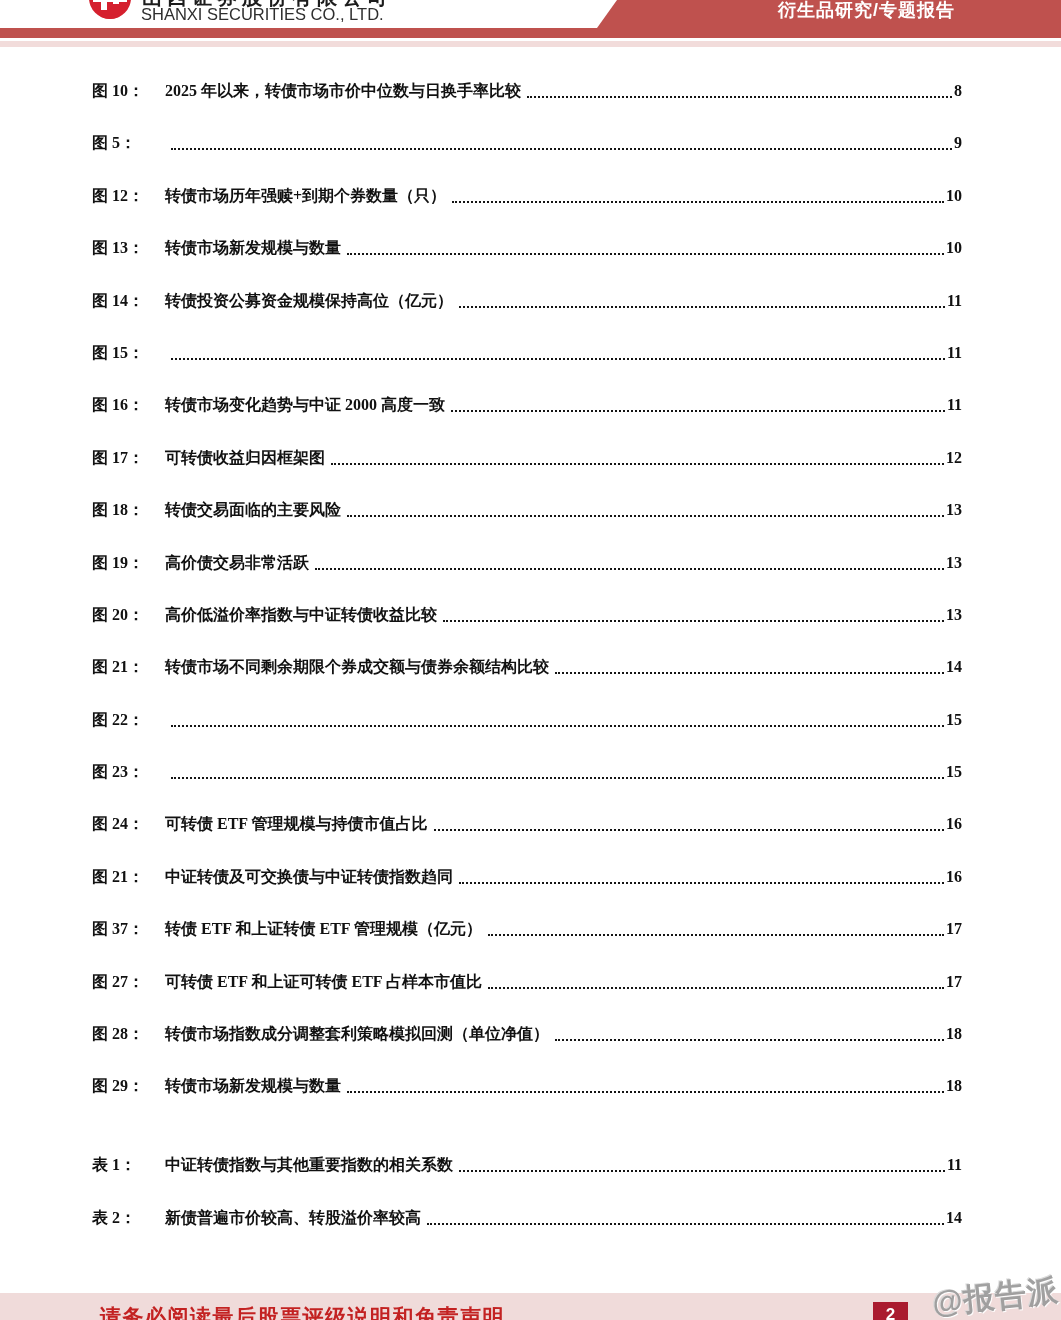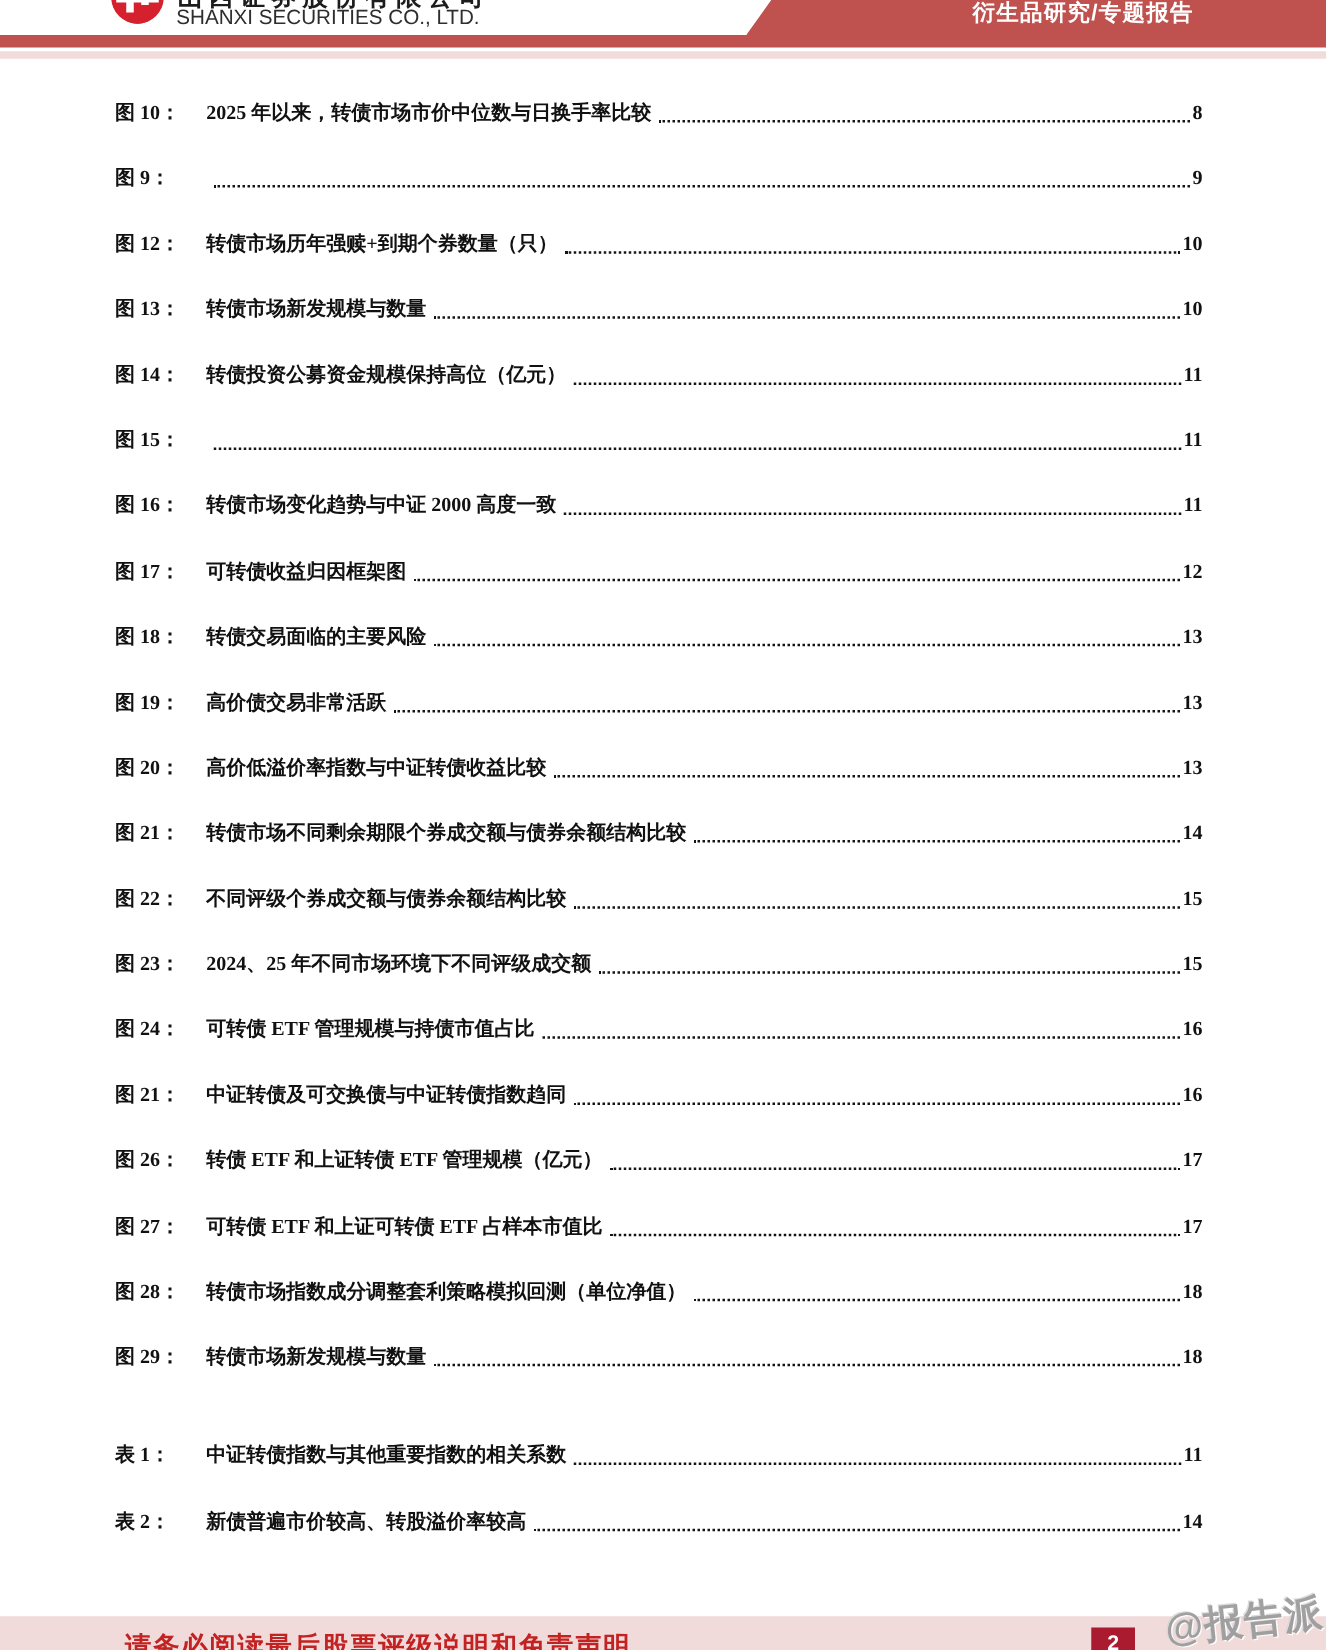--- a/index.html
+++ b/index.html
@@ -114,21 +114,21 @@
 
   <div class="toc">
     <div class="figures-block" id="fig-list">
         <div class="toc-row">
           <span class="lbl">图 10：</span>
           <span class="ttl">2025 年以来，转债市场市价中位数与日换手率比较</span>
           <span class="dots"></span>
           <span class="pg">8</span>
         </div>
         <div class="toc-row">
-          <span class="lbl">图 9：</span>
+          <span class="lbl">图 5：</span>
           <span class="dots"></span>
           <span class="pg">9</span>
         </div>
         <div class="toc-row">
           <span class="lbl">图 12：</span>
           <span class="ttl">转债市场历年强赎+到期个券数量（只）</span>
           <span class="dots"></span>
           <span class="pg">10</span>
         </div>
         <div class="toc-row">
@@ -179,44 +179,42 @@
           <span class="pg">13</span>
         </div>
         <div class="toc-row">
           <span class="lbl">图 21：</span>
           <span class="ttl">转债市场不同剩余期限个券成交额与债券余额结构比较</span>
           <span class="dots"></span>
           <span class="pg">14</span>
         </div>
         <div class="toc-row">
           <span class="lbl">图 22：</span>
-          <span class="ttl">不同评级个券成交额与债券余额结构比较</span>
           <span class="dots"></span>
           <span class="pg">15</span>
         </div>
         <div class="toc-row">
           <span class="lbl">图 23：</span>
-          <span class="ttl">2024、25 年不同市场环境下不同评级成交额</span>
           <span class="dots"></span>
           <span class="pg">15</span>
         </div>
         <div class="toc-row">
           <span class="lbl">图 24：</span>
           <span class="ttl">可转债 ETF 管理规模与持债市值占比</span>
           <span class="dots"></span>
           <span class="pg">16</span>
         </div>
         <div class="toc-row">
           <span class="lbl">图 21：</span>
           <span class="ttl">中证转债及可交换债与中证转债指数趋同</span>
           <span class="dots"></span>
           <span class="pg">16</span>
         </div>
         <div class="toc-row">
-          <span class="lbl">图 26：</span>
+          <span class="lbl">图 37：</span>
           <span class="ttl">转债 ETF 和上证转债 ETF 管理规模（亿元）</span>
           <span class="dots"></span>
           <span class="pg">17</span>
         </div>
         <div class="toc-row">
           <span class="lbl">图 27：</span>
           <span class="ttl">可转债 ETF 和上证可转债 ETF 占样本市值比</span>
           <span class="dots"></span>
           <span class="pg">17</span>
         </div>

